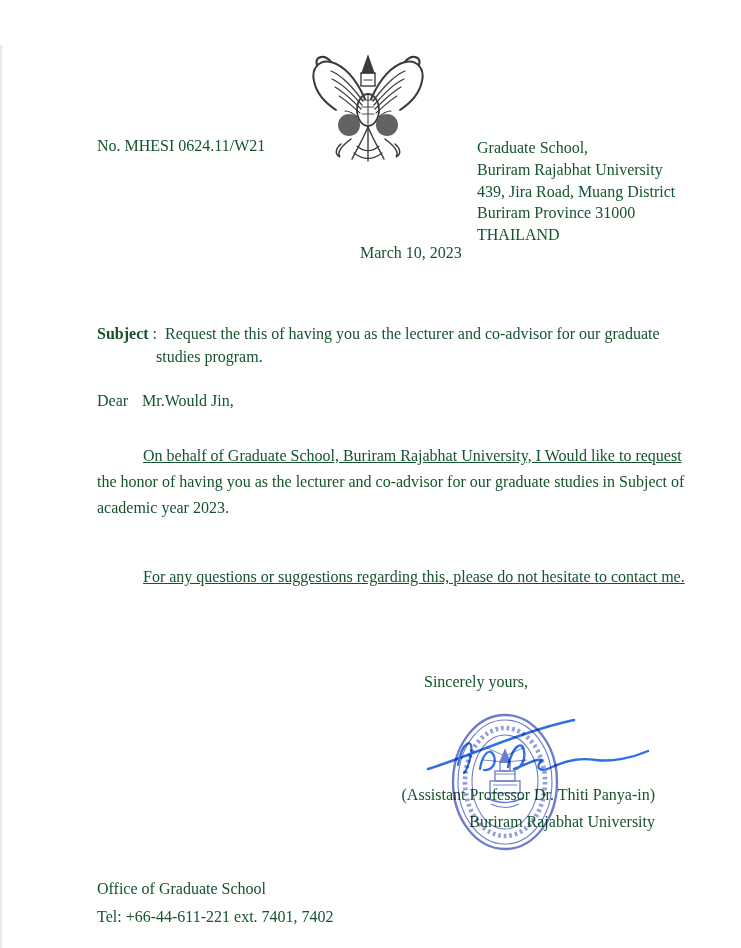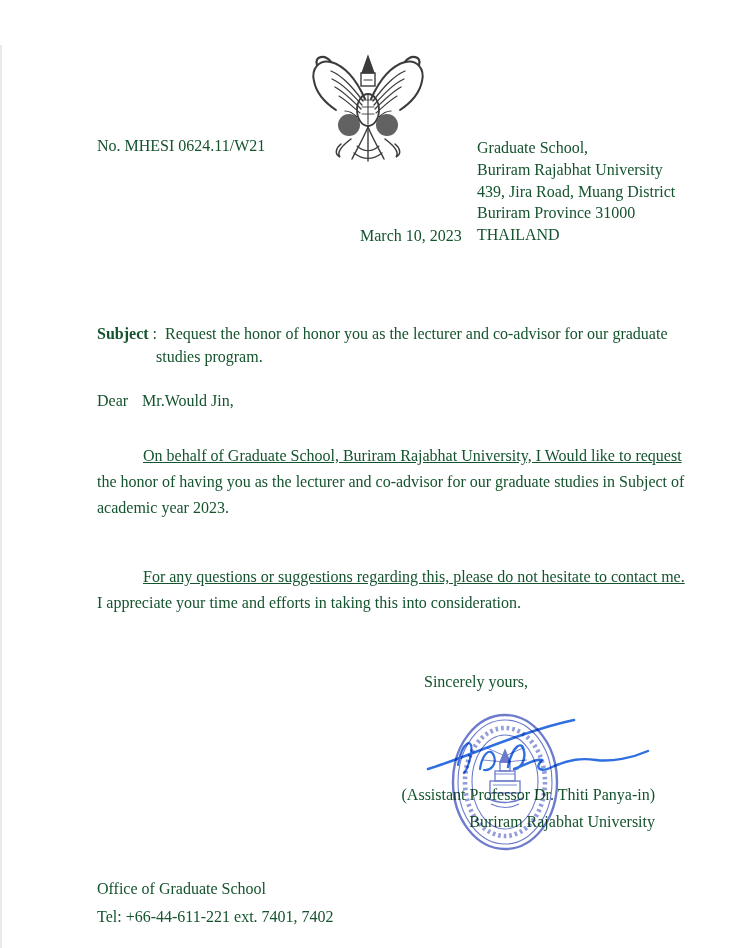--- a/index.html
+++ b/index.html
@@ -9,21 +9,21 @@
     overflow:hidden;
     margin-top:45px;
   }
   .abs{position:absolute;}
   .edge-line{left:0;top:0;width:2px;height:948px;background:#e9e9ec;}
   .bottom-strip{left:0;top:938px;width:741px;height:10px;background:var(--strip-color,#f8f9fe);}
 
   .emblem{left:305px;top:8px;width:126px;height:112px;}
   .ref-no{left:97px;top:92px;}
   .address{left:477px;top:92px;line-height:21.8px;}
-  .date{left:360px;top:182px;}
+  .date{left:360px;top:199px;}
 
   .subject{left:97px;top:276px;white-space:nowrap;line-height:26px;}
   .subject-label{font-weight:bold;}
   .subject-sep{white-space:pre;}
   .subject-line2{left:156px;top:303px;white-space:nowrap;}
 
   .salutation{left:97px;top:347px;}
   .salutation-name{margin-left:14px;}
 
   .para{line-height:25.8px;}
@@ -79,37 +79,36 @@
     <div>Graduate School,</div>
     <div>Buriram Rajabhat University</div>
     <div>439, Jira Road, Muang District</div>
     <div>Buriram Province 31000</div>
     <div>THAILAND</div>
   </div>
 
   <div class="abs date">March 10, 2023</div>
 
   <div class="abs subject">
-    <span class="subject-label">Subject</span><span class="subject-sep"> :  </span><span>Request the honor of honor you as the lecturer and co-advisor for our graduate</span>
+    <span class="subject-label">Subject</span><span class="subject-sep"> :  </span><span>Request the this of having you as the lecturer and co-advisor for our graduate</span>
   </div>
   <div class="abs subject-line2">studies program.</div>
 
   <div class="abs salutation">
     <span>Dear</span><span class="salutation-name">Mr.Would Jin,</span>
   </div>
 
   <div class="abs para para1">
     <div class="line first">On behalf of Graduate School, Buriram Rajabhat University, I Would like to request</div>
     <div class="line">the honor of having you as the lecturer and co-advisor for our graduate studies in Subject of</div>
     <div class="line">academic year 2023.</div>
   </div>
 
   <div class="abs para para2">
     <div class="line first">For any questions or suggestions regarding this, please do not hesitate to contact me.</div>
-    <div class="line">I appreciate your time and efforts in taking this into consideration.</div>
   </div>
 
   <div class="abs closing">Sincerely yours,</div>
 
   <svg class="abs stamp" viewBox="0 0 112 140" aria-hidden="true">
     <g stroke="#4d5ec2" fill="none">
       <ellipse cx="56" cy="70" rx="52" ry="67" stroke-width="2.4"></ellipse>
       <ellipse cx="56" cy="70" rx="47" ry="62" stroke-width="1.1"></ellipse>
       <ellipse cx="56" cy="70" rx="33" ry="47" stroke-width="1.1"></ellipse>
       <ellipse cx="56" cy="70" rx="40" ry="54" stroke-width="4.6" stroke-dasharray="2.6 3" opacity="0.75"></ellipse>

